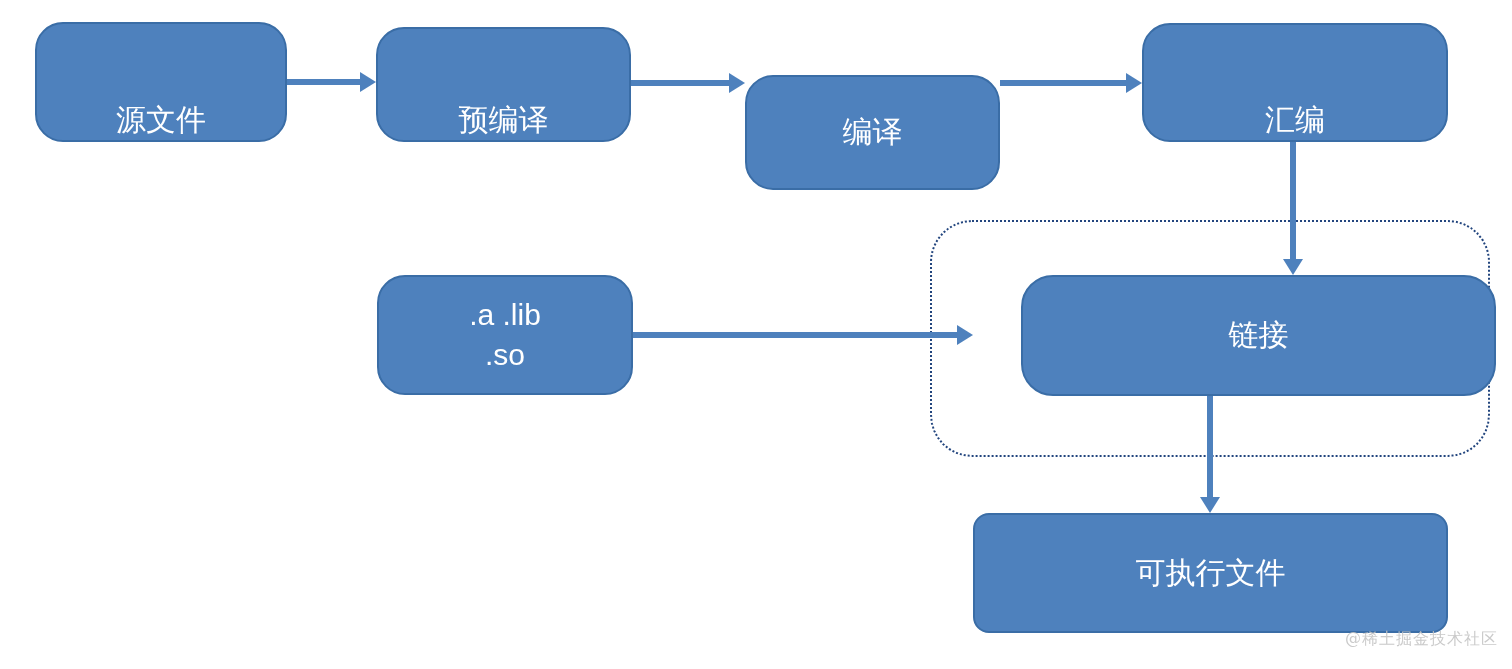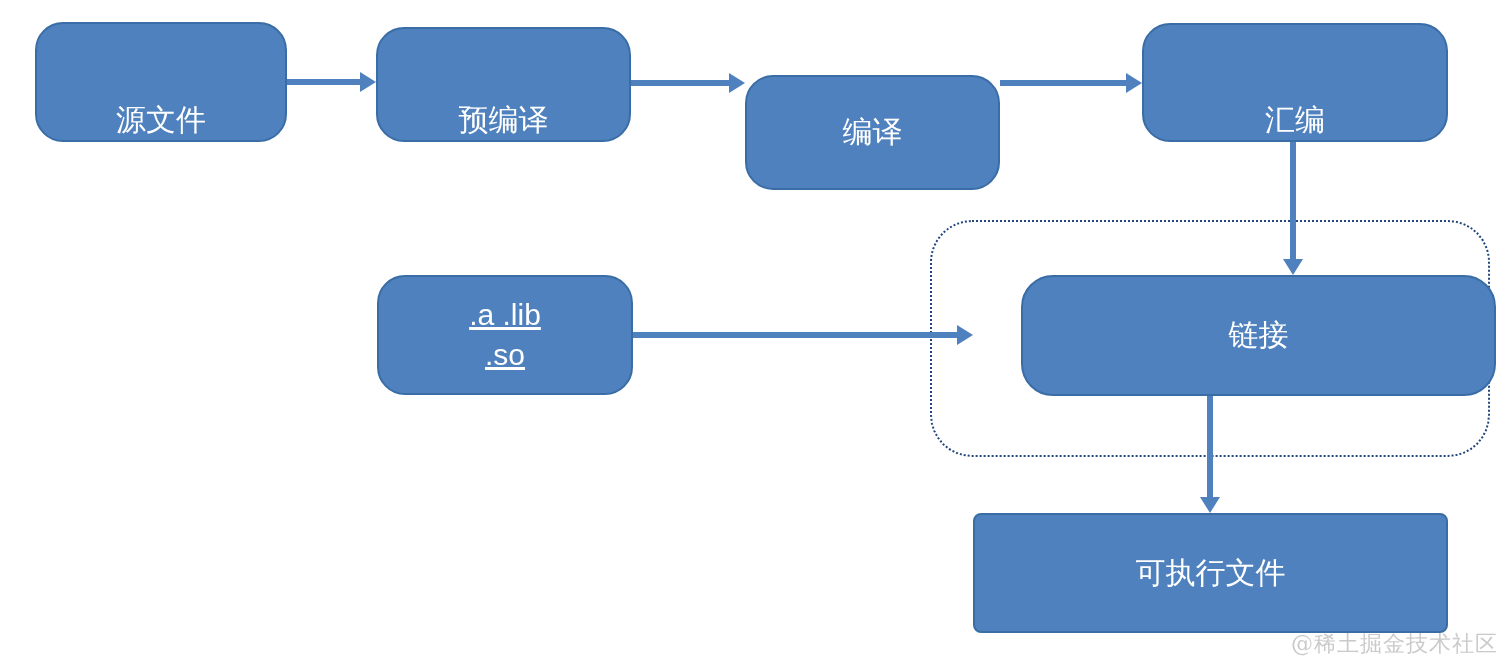--- a/index.html
+++ b/index.html
@@ -36,23 +36,23 @@
     font-size: 30px;
     line-height: 1.35;
     z-index: 3;
   }
   .node .latin { font-family: "Liberation Sans", "DejaVu Sans", sans-serif; }
 
   .node-source      { left: 35px;   top: 22px;  width: 252px; height: 120px; justify-content: flex-end; }
   .node-precompile  { left: 376px;  top: 27px;  width: 255px; height: 115px; justify-content: flex-end; }
   .node-compile     { left: 745px;  top: 27px;  width: 255px; height: 115px; margin-top: 48px; }
   .node-assemble    { left: 1142px; top: 23px;  width: 306px; height: 119px; justify-content: flex-end; }
-  .node-libs        { left: 377px;  top: 275px; width: 256px; height: 120px; text-decoration: underline; }
+  .node-libs        { left: 377px;  top: 275px; width: 256px; height: 120px; }
   .node-link        { left: 973px;  top: 275px; width: 475px; height: 121px; border-radius: 32px; margin-left: 48px; }
-  .node-executable  { left: 973px;  top: 513px; width: 475px; height: 120px; border-radius: 8px; }
+  .node-executable  { left: 973px;  top: 513px; width: 475px; height: 120px; border-radius: 16px; }
 
   .dotted-group {
     position: absolute;
     left: 930px; top: 220px;
     width: 560px; height: 237px;
     border: 2px dotted var(--dotted-border);
     border-radius: 42px;
     background: transparent;
     z-index: 1;
   }
@@ -80,21 +80,21 @@
   .arrow-1 { left: 287px;  top: 79px;  width: 89px;  }
   .arrow-2 { left: 631px;  top: 80px;  width: 114px; }
   .arrow-3 { left: 1000px; top: 80px;  width: 142px; }
   .arrow-4 { left: 1290px; top: 142px; height: 133px; }
   .arrow-5 { left: 633px;  top: 332px; width: 340px; }
   .arrow-6 { left: 1207px; top: 396px; height: 117px; }
 
   .watermark {
     position: absolute;
     right: 14px; top: 629px;
-    font-size: 22px;
+    font-size: 16px;
     letter-spacing: 1px;
     color: var(--watermark);
     opacity: 0.9;
     z-index: 4;
     font-family: "DejaVu Serif", "Liberation Serif", serif;
   }
 </style>
 </head>
 <body>
 

